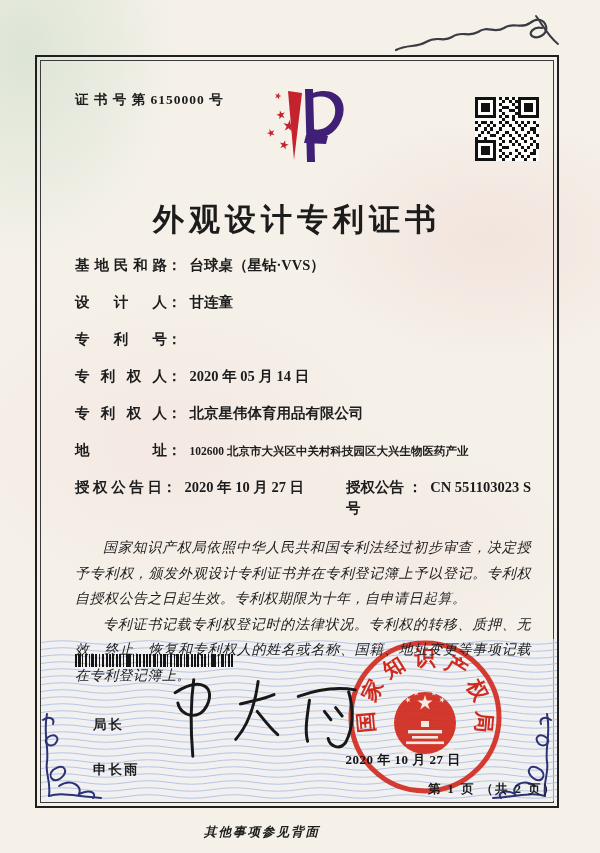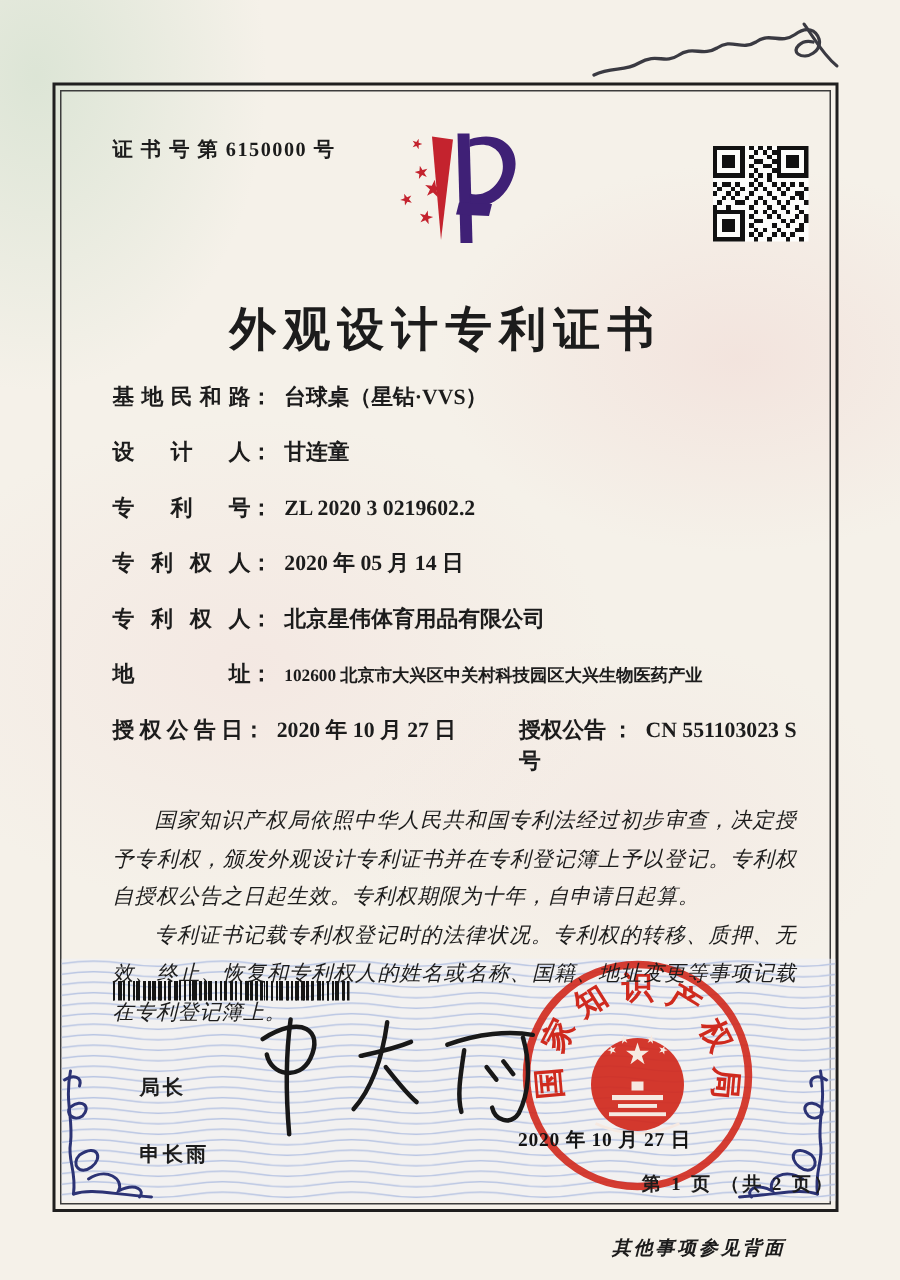--- a/index.html
+++ b/index.html
@@ -45,21 +45,21 @@
   .signer div{margin:16px;}
   .autograph{position:absolute;left:125px;top:612px;z-index:3;}
   .seal{position:absolute;left:308px;top:580px;z-index:2;}
   .seal-date{position:absolute;left:286px;top:694px;width:160px;text-align:center;
     font-size:13px;font-weight:600;letter-spacing:.5px;z-index:3;color:#141414;}
   .flourish{position:absolute;bottom:4px;z-index:1;}
   .flourish.left{left:2px;}
   .flourish.right{right:2px;transform:scaleX(-1);}
   .page-info{position:absolute;left:0;right:0;bottom:8px;text-align:right;
     font-size:12.5px;font-weight:600;letter-spacing:2px;z-index:3;}
-  .back-note{position:absolute;left:0;top:824px;width:568px;text-align:right;
+  .back-note{position:absolute;left:0;top:824px;width:568px;text-align:center;
     padding-right:44px;box-sizing:border-box;font-size:12.5px;font-weight:600;
     letter-spacing:2px;font-style:italic;z-index:3;}
   .hand-mark{position:absolute;left:388px;top:10px;z-index:4;}
 </style>
 </head>
 <body>
 
 <svg class="hand-mark" width="178" height="52" viewBox="0 0 178 52">
   <path d="M8 40 C 20 34 28 38 38 32 C 50 25 55 33 64 27 C 74 20 80 28 90 22 C 100 15 106 24 116 18 C 126 11 132 20 142 13 C 150 7 156 10 158 16 C 160 24 150 30 144 26 C 140 23 146 16 154 18" fill="none" stroke="#3a3a42" stroke-width="2.2" stroke-linecap="round"></path>
   <path d="M148 6 C 154 14 160 26 170 34" fill="none" stroke="#3a3a42" stroke-width="2" stroke-linecap="round"></path>
@@ -161,21 +161,20 @@
       <span class="fvalue">台球桌（星钻·VVS）</span>
     </div>
     <div class="frow">
       <span class="flabel">设计人</span>
         <span class="fcolon">：</span>
       <span class="fvalue">甘连童</span>
     </div>
     <div class="frow">
       <span class="flabel">专利号</span>
         <span class="fcolon">：</span>
-      <span class="fvalue">ZL 2020 3 0219602.2</span>
     </div>
     <div class="frow">
       <span class="flabel">专利权人</span>
         <span class="fcolon">：</span>
       <span class="fvalue">2020 年 05 月 14 日</span>
     </div>
     <div class="frow">
       <span class="flabel">专利权人</span>
         <span class="fcolon">：</span>
       <span class="fvalue">北京星伟体育用品有限公司</span>

